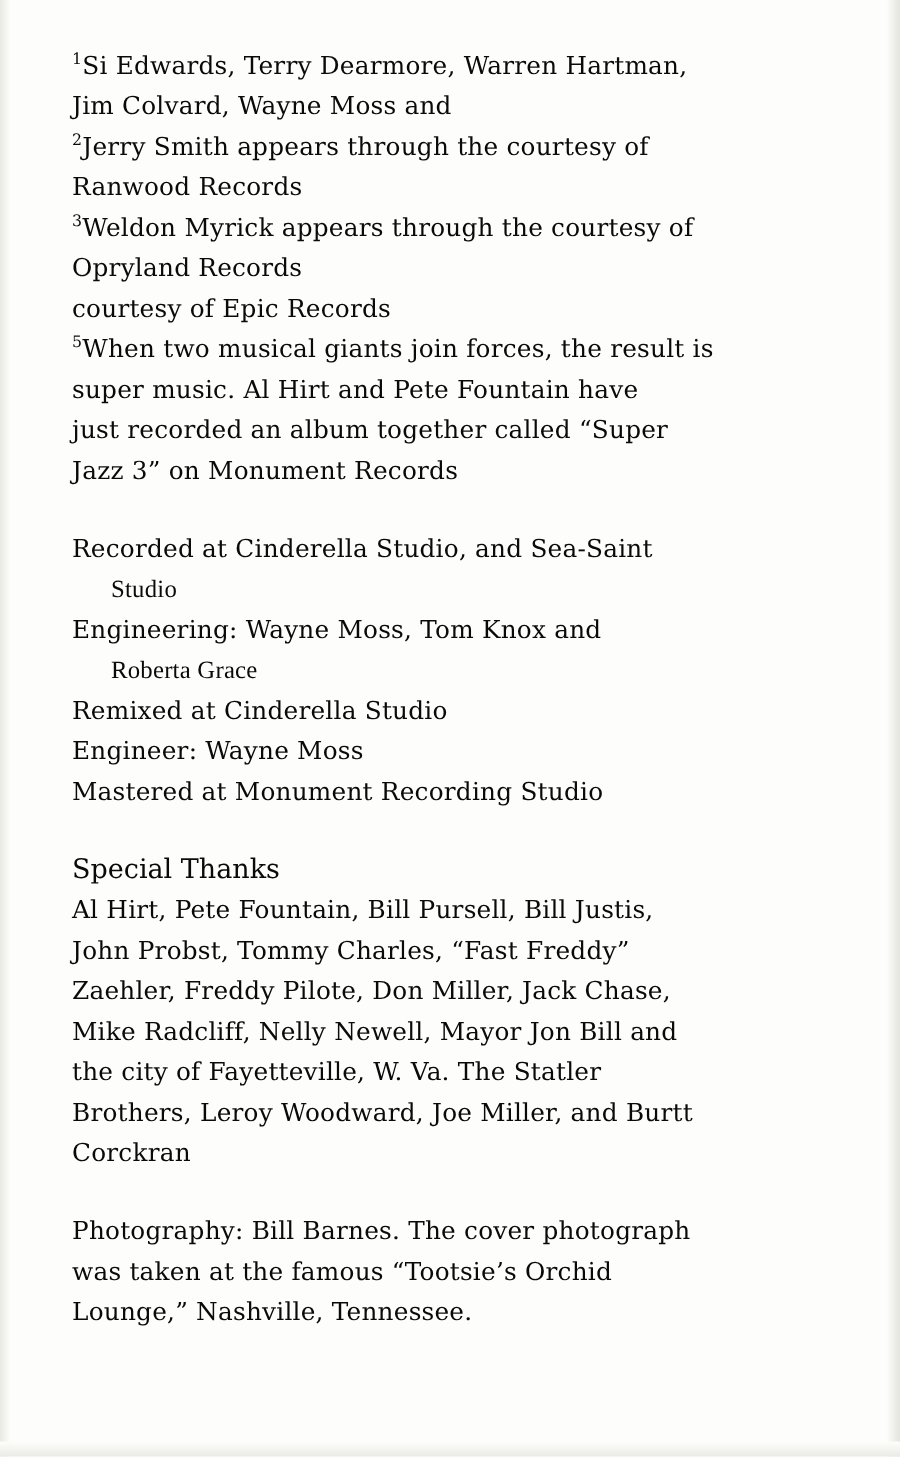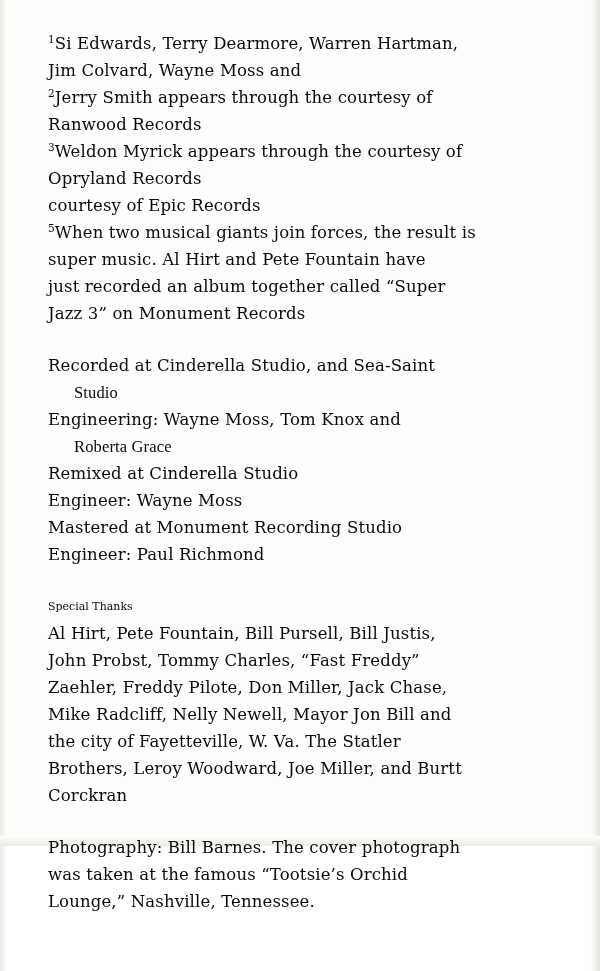--- a/index.html
+++ b/index.html
@@ -10,21 +10,21 @@
     width: 600px;
     height: 971px;
     background: #ffffff;
     font-family: "DejaVu Serif", serif;
     color: #0a0a0a;
     overflow: hidden;
   }
   .page {
     position: relative;
     width: 600px;
-    height: 846px;
+    height: 971px;
     background: #fdfdfb;
     box-sizing: border-box;
   }
   
   .edge-left {
     position: absolute;
     top: 0; left: 0;
     width: 7px; height: 971px;
     background: linear-gradient(to right, #e8e8e4, #fdfdfb);
   }
@@ -64,21 +64,21 @@
     font-size: 10.5px;
     vertical-align: super;
     line-height: 0;
     margin-right: 0px;
   }
   .indent {
     padding-left: 26px;
     font-family: Liberation Serif, serif;
   }
   .heading {
-    font-size: 11px;
+    font-size: 18px;
     line-height: 27px;
   }
   .notes-group .line { margin: 0; }
 </style>
 </head>
 <body>
 
 <div class="page">
   <div class="edge-left"></div>
   <div class="edge-right"></div>
@@ -117,21 +117,20 @@
     </div>
 
     <div class="block">
       <div class="line">Recorded at Cinderella Studio, and Sea-Saint</div>
       <div class="line indent">Studio</div>
       <div class="line">Engineering: Wayne Moss, Tom Knox and</div>
       <div class="line indent">Roberta Grace</div>
       <div class="line">Remixed at Cinderella Studio</div>
       <div class="line">Engineer: Wayne Moss</div>
       <div class="line">Mastered at Monument Recording Studio</div>
-      <div class="line">Engineer: Paul Richmond</div>
     </div>
 
     <div class="block">
       <div class="heading">Special Thanks</div>
       <div class="line">Al Hirt, Pete Fountain, Bill Pursell, Bill Justis,</div>
       <div class="line">John Probst, Tommy Charles, “Fast Freddy”</div>
       <div class="line">Zaehler, Freddy Pilote, Don Miller, Jack Chase,</div>
       <div class="line">Mike Radcliff, Nelly Newell, Mayor Jon Bill and</div>
       <div class="line">the city of Fayetteville, W. Va. The Statler</div>
       <div class="line">Brothers, Leroy Woodward, Joe Miller, and Burtt</div>

